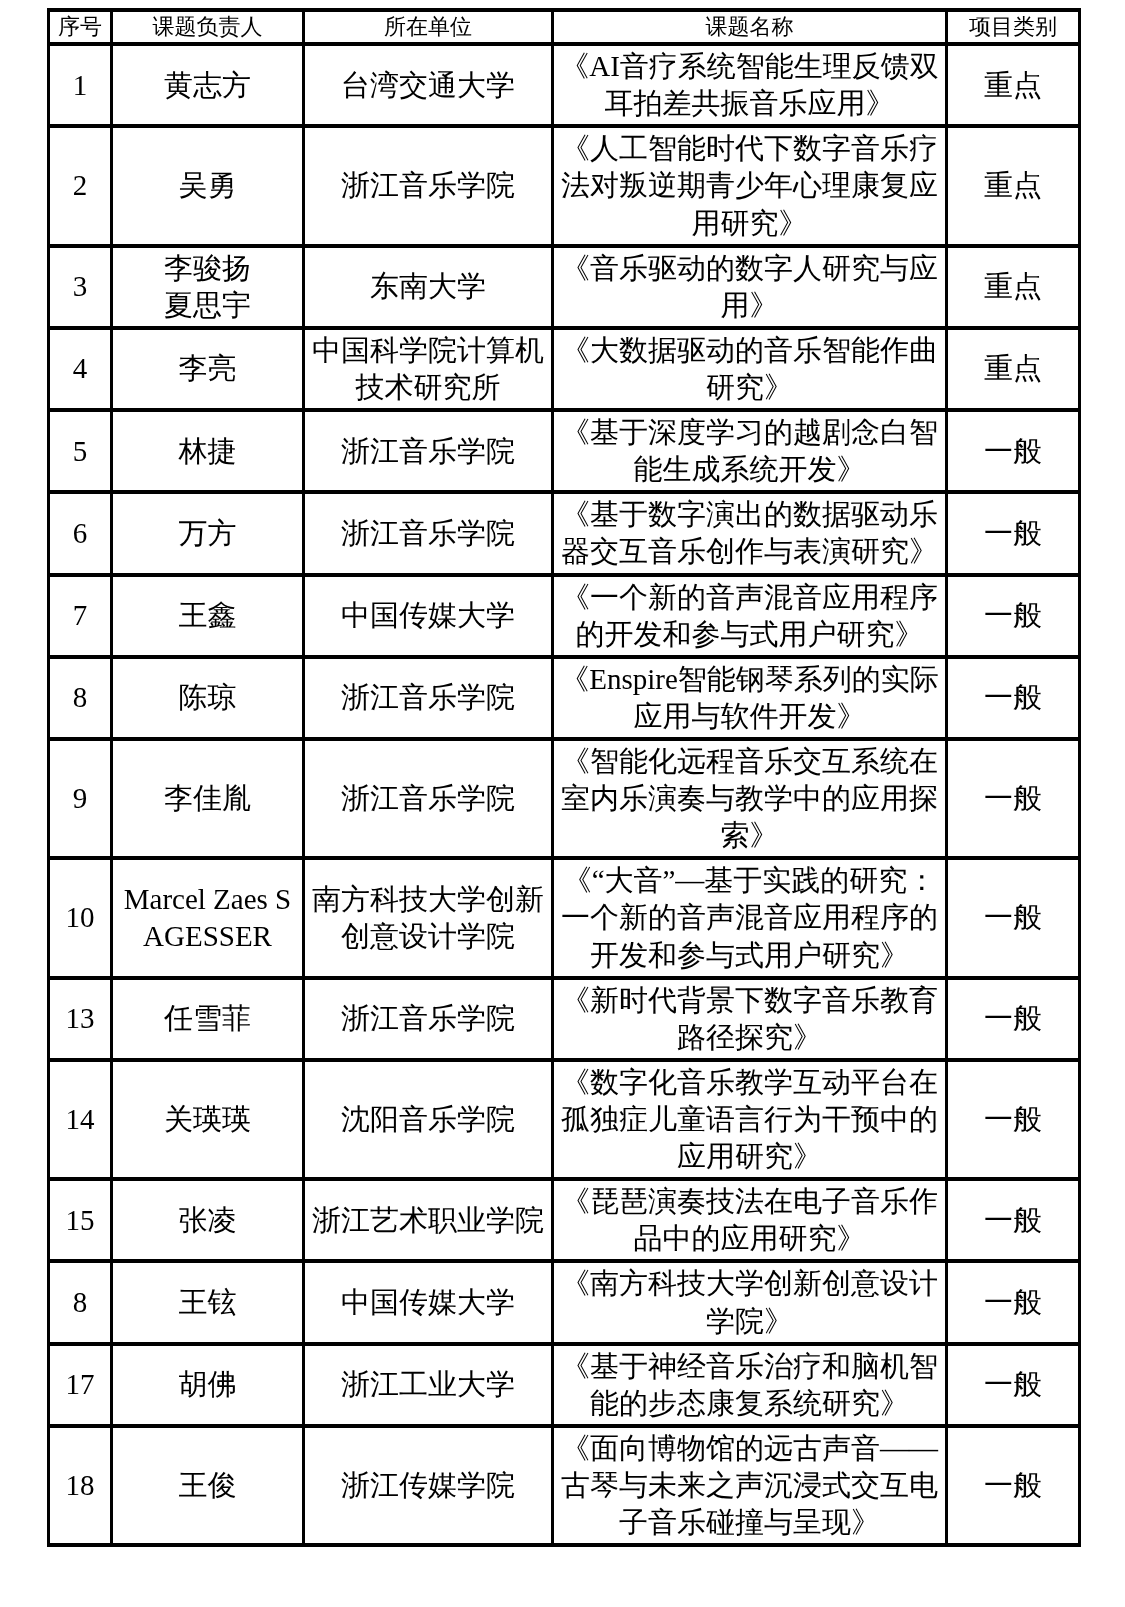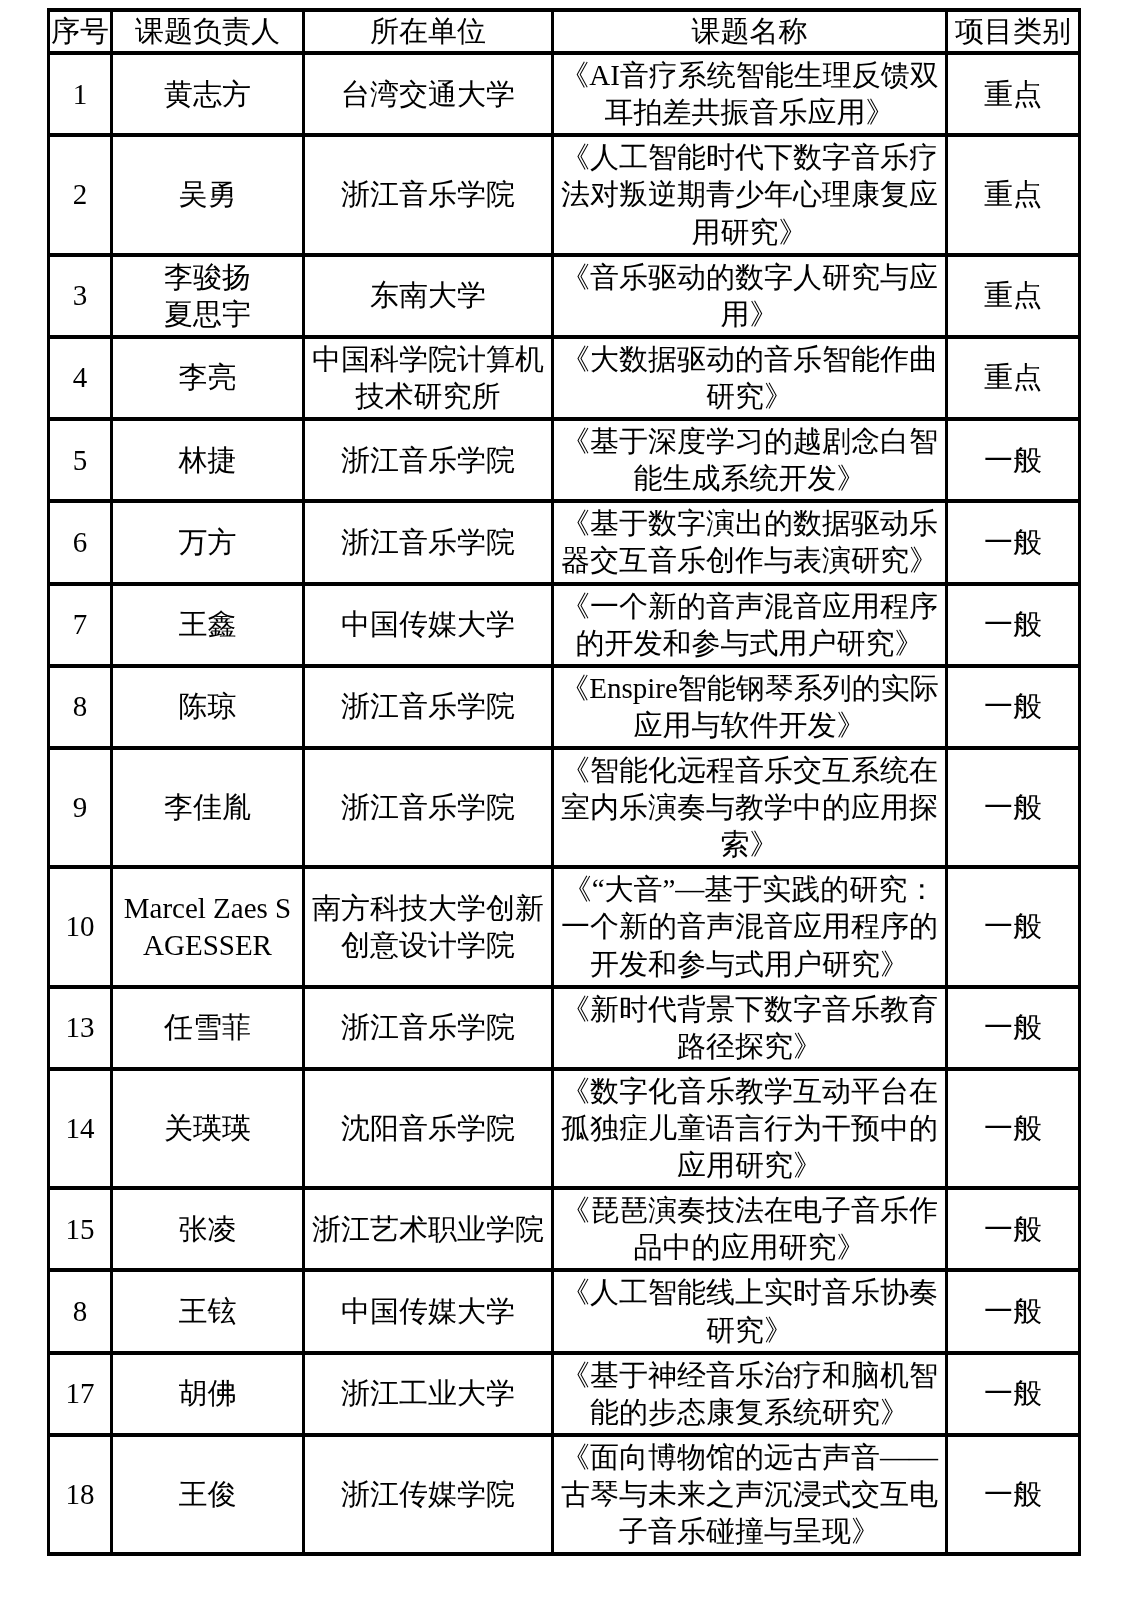--- a/index.html
+++ b/index.html
@@ -37,21 +37,21 @@
     vertical-align: middle;
     padding: 2px 2px;
     font-size: 29px;
     line-height: 1.28;
     font-weight: normal;
     word-break: break-all;
     overflow-wrap: anywhere;
     white-space: pre-line;
   }
   table.projects th {
-    font-size: 29px;
+    font-size: 22px;
     padding: 1px 0;
   }
   col.c-no     { width: 63px;  }
   col.c-leader { width: 192px; }
   col.c-inst   { width: 249px; }
   col.c-title  { width: 394px; }
   col.c-cat    { width: 133px; }
 </style>
 </head>
 <body>
@@ -164,21 +164,21 @@
           <td>15</td>
           <td>张凌</td>
           <td>浙江艺术职业学院</td>
           <td>《琵琶演奏技法在电子音乐作品中的应用研究》</td>
           <td>一般</td>
         </tr>
         <tr>
           <td>8</td>
           <td>王铉</td>
           <td>中国传媒大学</td>
-          <td>《人工智能线上实时音乐协奏研究》</td>
+          <td>《南方科技大学创新创意设计学院》</td>
           <td>一般</td>
         </tr>
         <tr>
           <td>17</td>
           <td>胡佛</td>
           <td>浙江工业大学</td>
           <td>《基于神经音乐治疗和脑机智能的步态康复系统研究》</td>
           <td>一般</td>
         </tr>
         <tr>

